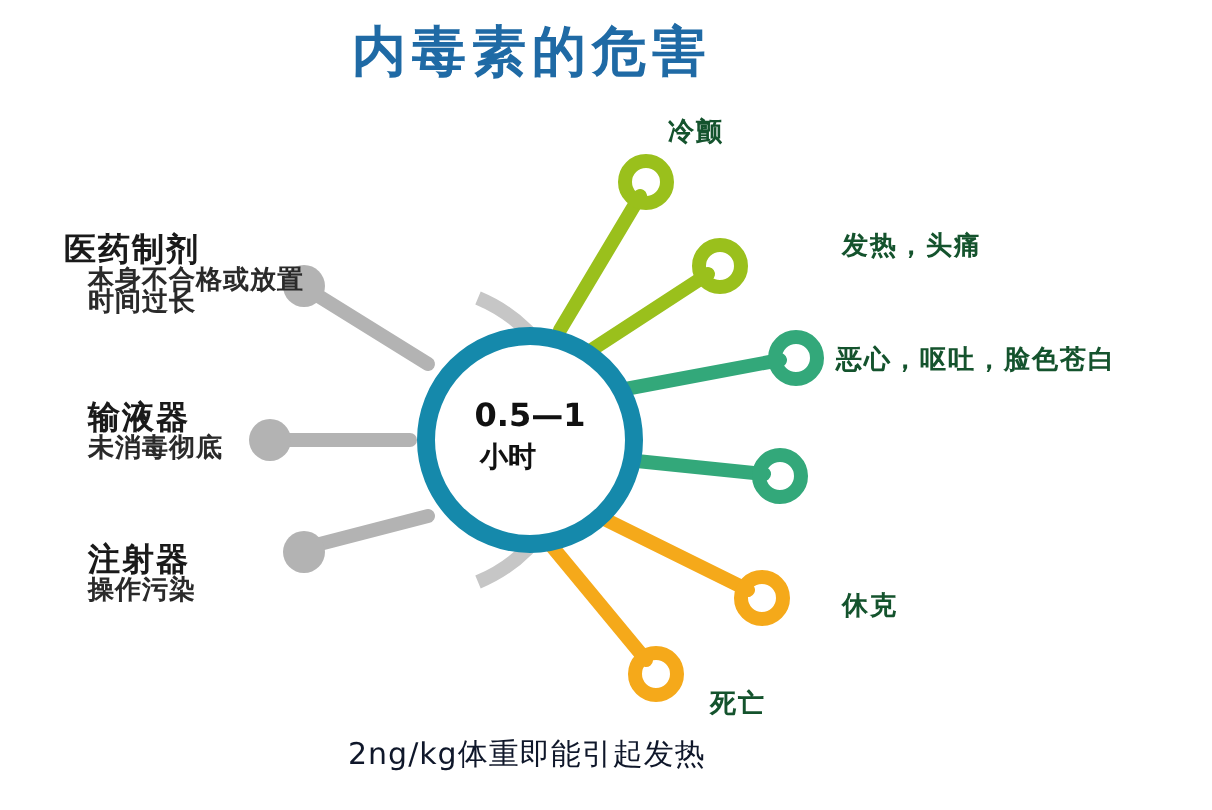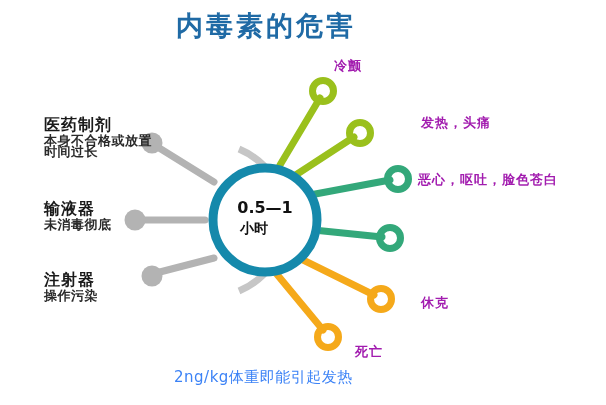--- a/index.html
+++ b/index.html
@@ -49,21 +49,21 @@
     font-weight: 700;
     color: #2a2a2a;
     line-height: 11px;
     letter-spacing: 0.5px;
     white-space: pre-line;
   }
   .symptom-label {
     font-family: "DejaVu Serif", "Liberation Serif", serif;
     font-size: 13px;
     font-weight: 600;
-    color: #a21caf;
+    color: #14532d;
     letter-spacing: 1px;
   }
   #center-value {
     position: absolute;
     left: 215px;
     top: 198px;
     width: 100px;
     text-align: center;
     font-size: 16px;
     font-weight: 700;
@@ -77,25 +77,25 @@
     text-align: center;
     font-size: 14px;
     font-weight: 700;
     color: #111111;
   }
   #footnote {
     left: 174px;
     top: 368px;
     font-size: 15px;
     font-weight: 500;
-    color: #3b82f6;
+    color: #0f172a;
     letter-spacing: 0.5px;
   }
   
-  #src-0 { left: 44px; top: 115px; }
+  #src-0 { left: 32px; top: 115px; }
   #src-0-sub { left: 44px; top: 135px; }
   #src-1 { left: 44px; top: 199px; text-align: center; }
   #src-1-sub { left: 44px; top: 219px; }
   #src-2 { left: 44px; top: 270px; }
   #src-2-sub { left: 44px; top: 290px; }
   
   #sym-0 { left: 334px; top: 57px; }
   #sym-1 { left: 376px; top: 114px; margin-left: 45px; }
   #sym-2 { left: 418px; top: 171px; }
   #sym-3 { left: 414px; top: 232px; }

